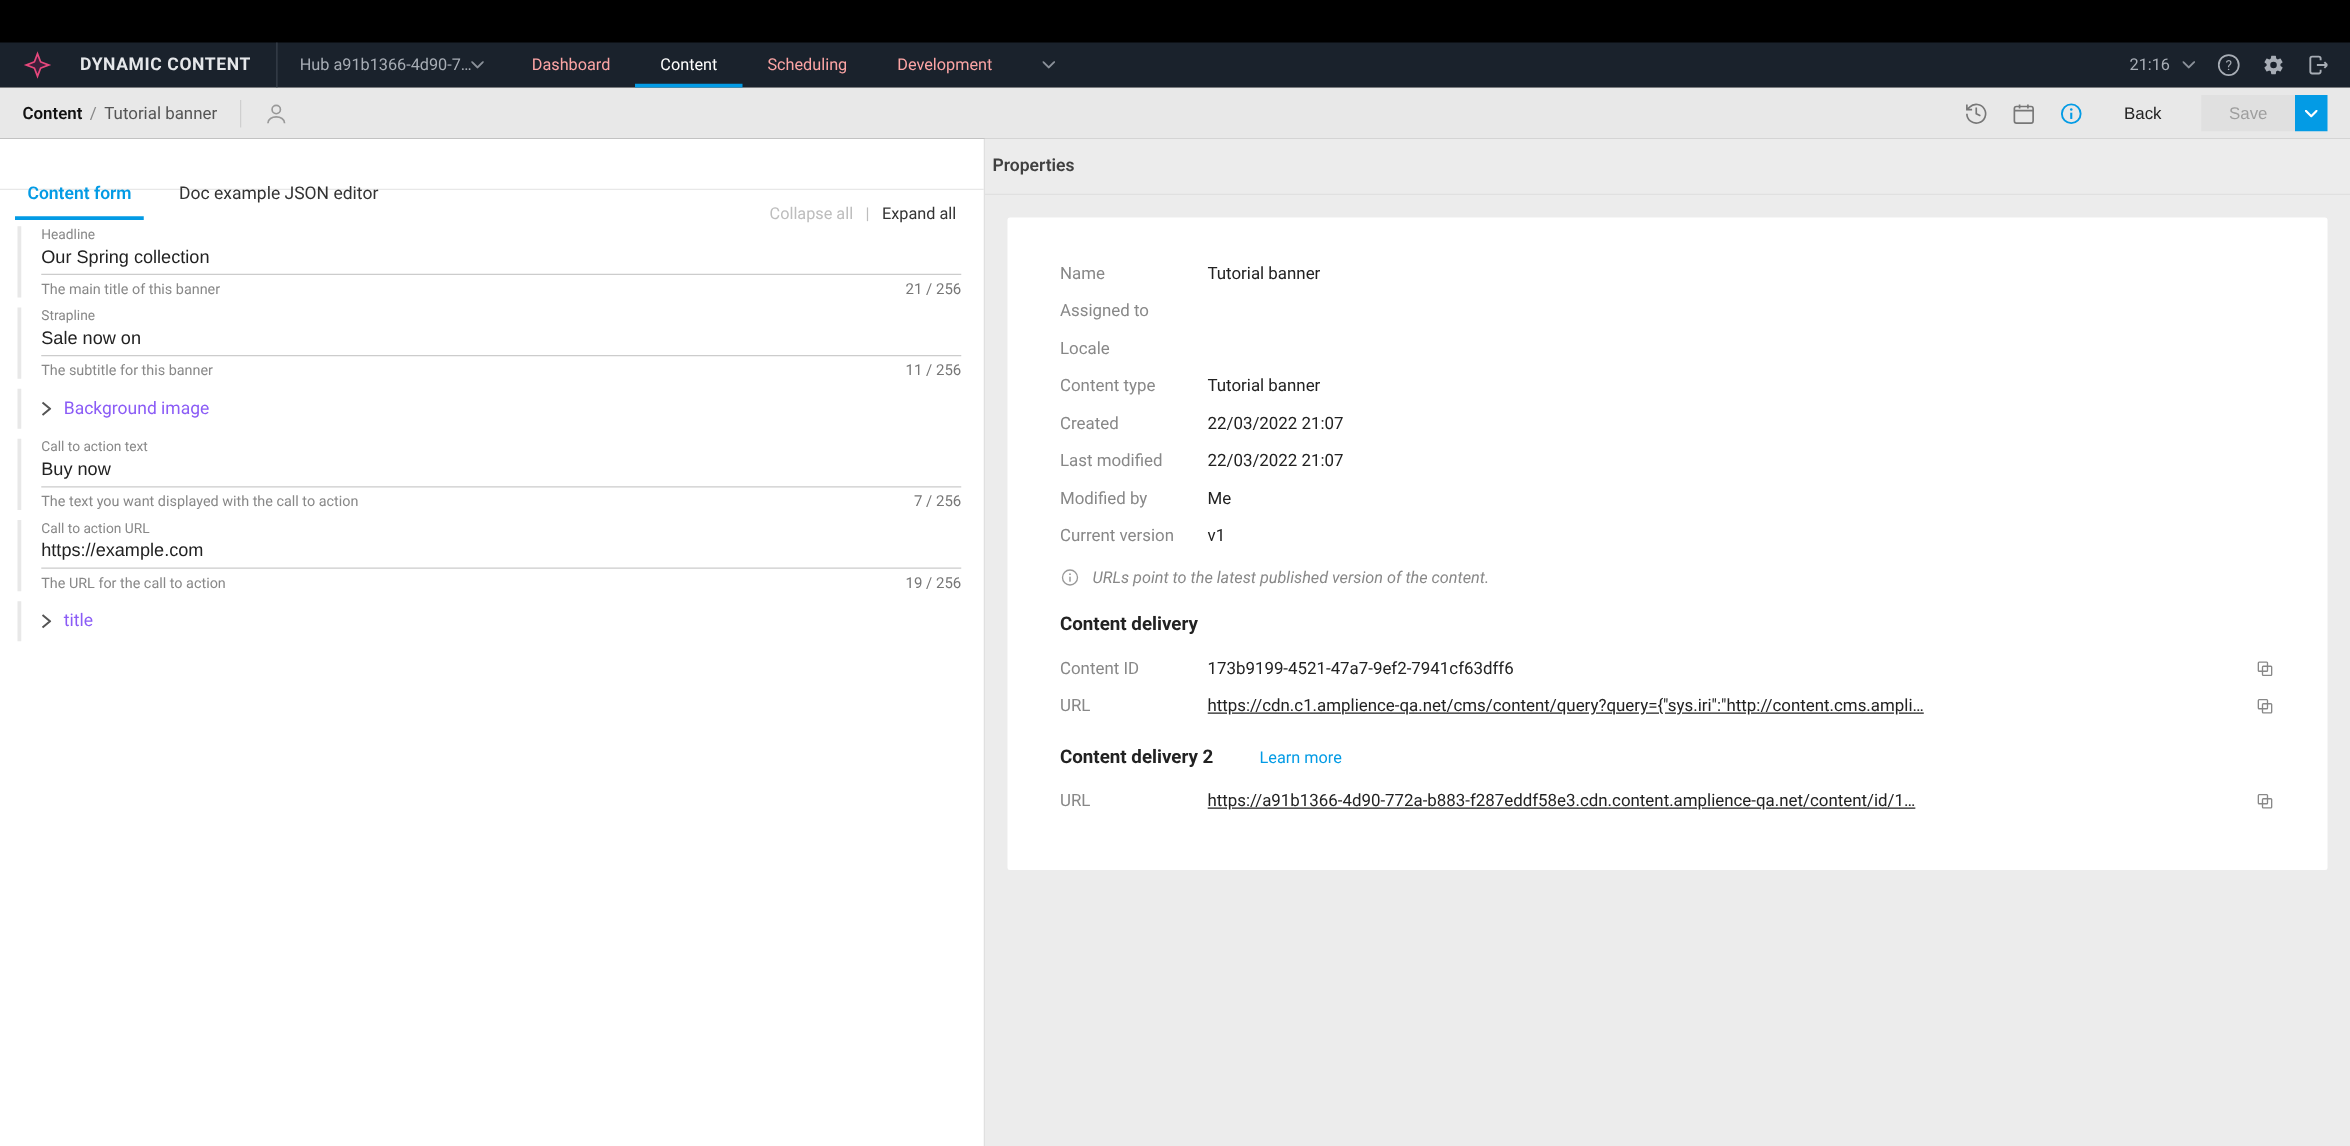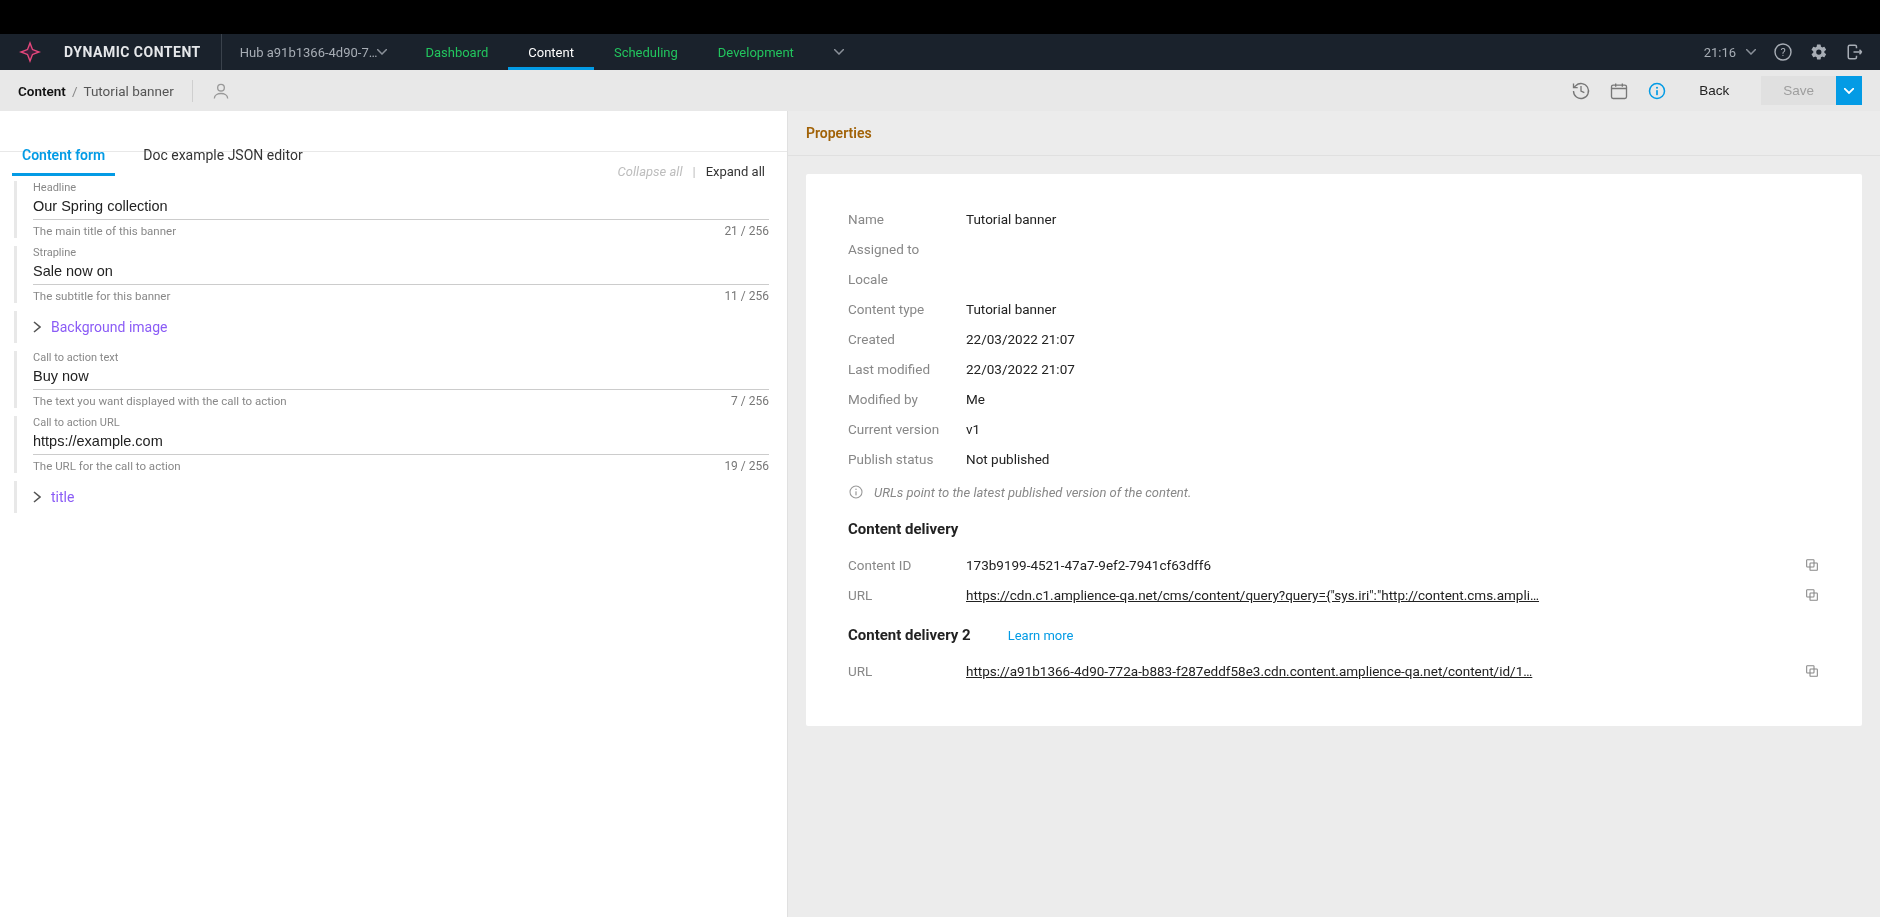--- a/index.html
+++ b/index.html
@@ -4,21 +4,21 @@
 <style>
 * { box-sizing: border-box; margin: 0; padding: 0; }
 body { font-family: -apple-system, BlinkMacSystemFont, "Segoe UI", Roboto, Helvetica, Arial, sans-serif; background: #000; width: 1880px; height: 917px; overflow: hidden; }
 .topbar { height: 34px; background: #000; }
 .navbar { height: 36px; background: #1a222c; display: flex; align-items: center; color: #c0c5cb; padding: 0 16px; }
 .logo { display: flex; align-items: center; gap: 20px; padding-right: 20px; border-right: 1px solid #3a424c; height: 100%; }
 .logo-icon { width: 28px; height: 28px; display: flex; align-items: center; justify-content: center; }
 .logo-text { font-weight: 700; letter-spacing: 0.5px; font-size: 14px; color: #e5e7ea; text-transform: uppercase; }
 .hub-select { display: flex; align-items: center; padding: 0 18px; color: #a7adb5; font-size: 13px; cursor: pointer; }
 .nav-links { display: flex; align-items: center; height: 100%; gap: 0; }
-.nav-link { padding: 0 20px; height: 100%; display: flex; align-items: center; font-size: 13px; color: #22c55e; cursor: pointer; position: relative; }
+.nav-link { padding: 0 20px; height: 100%; display: flex; align-items: center; font-size: 13px; color: #fca5a5; cursor: pointer; position: relative; }
 .nav-link.active { color: #fff; }
 .nav-link.active::after { content: ""; position: absolute; left: 0; right: 0; bottom: 0; height: 3px; background: #039be5; }
 .nav-caret { margin-left: 20px; color: #8a9099; cursor: pointer; }
 .nav-spacer { flex: 1; }
 .nav-right { display: flex; align-items: center; gap: 18px; color: #a7adb5; font-size: 13px; }
 .nav-right .icon-btn { cursor: pointer; color: #a7adb5; display: flex; align-items: center; }
 .time-box { display: flex; align-items: center; gap: 10px; cursor: pointer; }
 .subbar { height: 41px; background: #e8e8e8; display: flex; align-items: center; padding: 0 18px; }
 .breadcrumb { font-size: 13.5px; color: #222; display: flex; align-items: center; gap: 6px; }
 .breadcrumb .crumb-root { font-weight: 600; color: #111; }
@@ -35,32 +35,32 @@
 .save-btn { background: #e0e0e0; color: #9e9e9e; border: none; font-size: 13.5px; padding: 7px 22px; cursor: not-allowed; font-weight: 500; }
 .save-dd { background: #039be5; color: #fff; border: none; padding: 7px 8px; cursor: pointer; display: flex; align-items: center; }
 .main { display: flex; background: #fff; height: calc(917px - 34px - 36px - 41px); }
 .left { width: 788px; border-right: 1px solid #e0e0e0; display: flex; flex-direction: column; }
 .tabs { display: flex; align-items: center; padding: 0 18px; border-bottom: 1px solid #e8e8e8; height: 41px; gap: 30px; }
 .tab { font-size: 14px; color: #333; cursor: pointer; padding: 12px 4px; height: 100%; display: flex; align-items: center; position: relative; margin-top: 48px; }
 .tab.active { color: #039be5; font-weight: 600; }
 .tab.active::after { content: ""; position: absolute; left: -6px; right: -6px; bottom: -1px; height: 3px; background: #039be5; }
 .form-body { padding: 12px 18px 40px 14px; overflow-y: auto; }
 .expand-row { display: flex; justify-content: flex-end; align-items: center; gap: 10px; font-size: 13px; color: #333; margin-bottom: 2px; padding-right: 4px; }
-.expand-row .disabled { color: #bdbdbd; cursor: default; font-style: italic; }
+.expand-row .disabled { color: #bdbdbd; cursor: default; }
 .expand-row .sepv { color: #bdbdbd; }
 .expand-row .link { cursor: pointer; }
 .field { border-left: 3px solid #e8e8e8; padding-left: 16px; margin-bottom: 8px; }
 .field-label { font-size: 11px; color: #888; margin-bottom: 1px; }
 .field-input { width: 100%; border: none; border-bottom: 1px solid #ccc; font-size: 14.5px; padding: 3px 0 5px 0; outline: none; color: #222; background: transparent; }
 .field-hint-row { display: flex; justify-content: space-between; font-size: 11.5px; color: #888; margin-top: 4px; }
 .field-hint-row .count { color: #777; font-size: 12px; }
 .collapsible { border-left: 3px solid #e8e8e8; padding: 8px 0 8px 16px; margin-bottom: 8px; display: flex; align-items: center; gap: 10px; cursor: pointer; font-size: 14px; color: #8b5cf6; }
 .collapsible .chev { color: #555; }
 .right { flex: 1; background: #ececec; }
-.props-header { padding: 14px 18px; font-size: 14px; font-weight: 600; color: #a16207; border-bottom: 1px solid #e0e0e0; background: #ececec;}
+.props-header { padding: 14px 6px; font-size: 14px; font-weight: 600; color: #404040; border-bottom: 1px solid #e0e0e0; background: #ececec;}
 .props-panel { background: #fff; margin: 18px; border-radius: 2px; padding: 30px 42px 40px 42px; }
 .prop-row { display: flex; align-items: center; font-size: 13.5px; padding: 7px 0; }
 .prop-label { width: 118px; color: #888; flex-shrink:0; }
 .prop-value { color: #222; flex:1; overflow: hidden; text-overflow: ellipsis; white-space: nowrap; }
 .info-row { display: flex; align-items: center; gap: 10px; color: #888; font-size: 13px; font-style: italic; margin: 10px 0 20px 0; }
 .info-row svg { flex-shrink: 0; }
 .section-h { font-size: 15px; font-weight: 700; color: #222; margin: 16px 0 12px 0; display: flex; align-items: baseline; gap: 12px; }
 .section-h .learn { font-size: 13px; font-weight: 400; color: #039be5; cursor: pointer; font-style: normal; margin-left: 25px; }
 .copy-icon { cursor: pointer; color: #888; margin-left: 10px; flex-shrink: 0; }
 .url-link { color: #222; text-decoration: underline; cursor: pointer; }
@@ -282,24 +282,20 @@
           <span class="prop-value">22/03/2022 21:07</span>
         </div>
       <div class="prop-row">
           <span class="prop-label">Modified by</span>
           <span class="prop-value">Me</span>
         </div>
       <div class="prop-row">
           <span class="prop-label">Current version</span>
           <span class="prop-value">v1</span>
         </div>
-      <div class="prop-row">
-          <span class="prop-label">Publish status</span>
-          <span class="prop-value">Not published</span>
-        </div>
 
       <div class="info-row">
         <svg width="16" height="16" viewBox="0 0 24 24">
             <circle cx="12" cy="12" r="9" stroke="#999" stroke-width="1.6" fill="none"></circle>
             <circle cx="12" cy="8" r="1.1" fill="#999"></circle>
             <rect x="11.1" y="11" width="1.8" height="6" fill="#999"></rect>
           </svg>
         <span>URLs point to the latest published version of the content.</span>
       </div>
 

